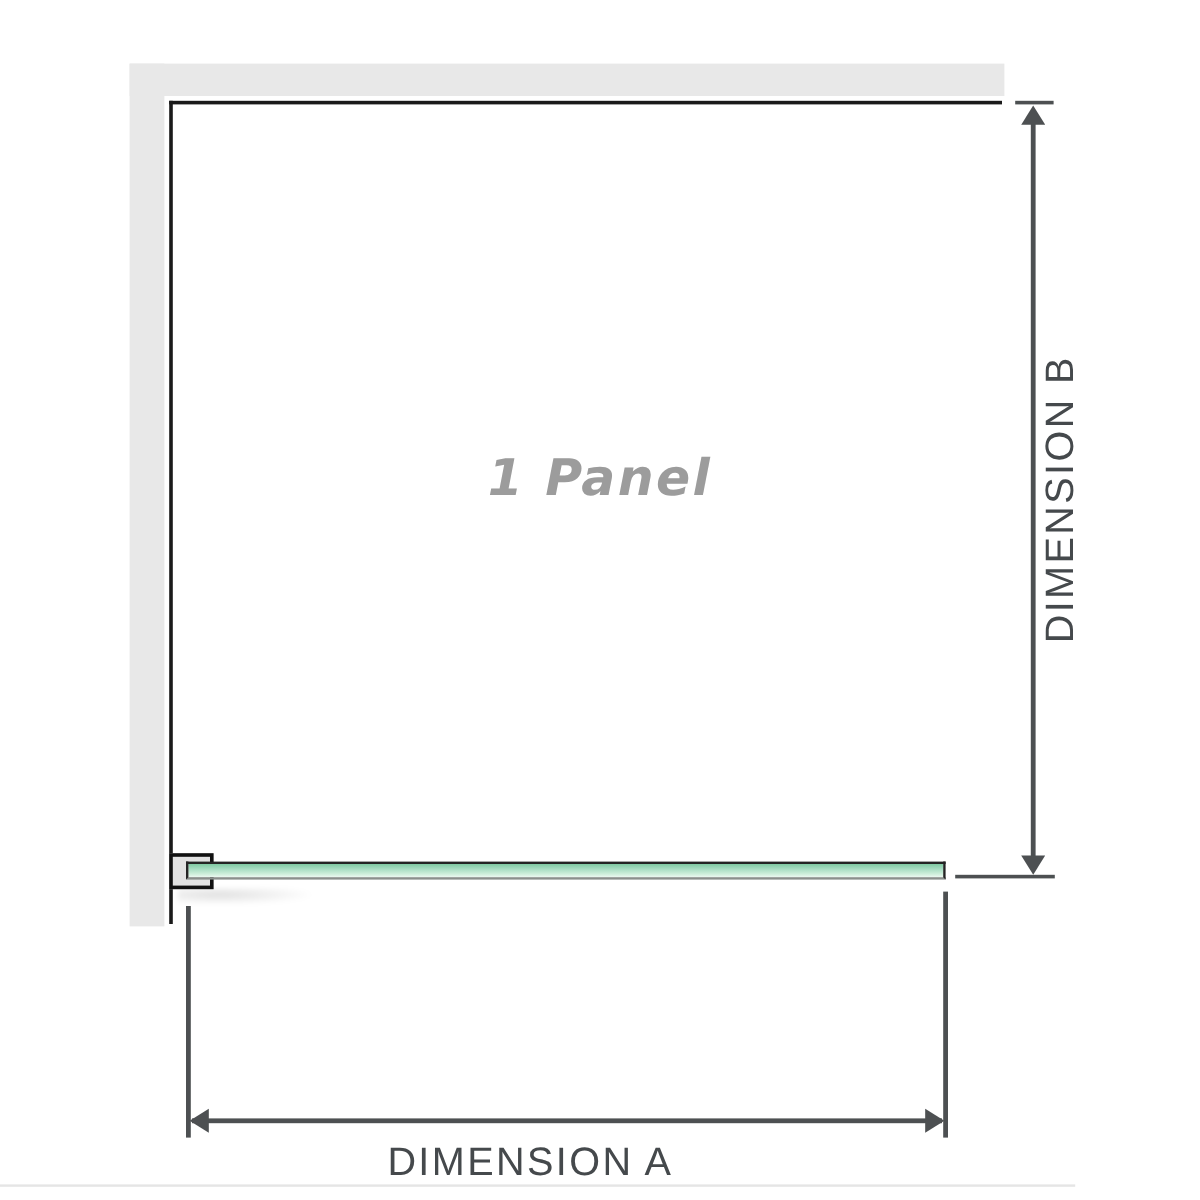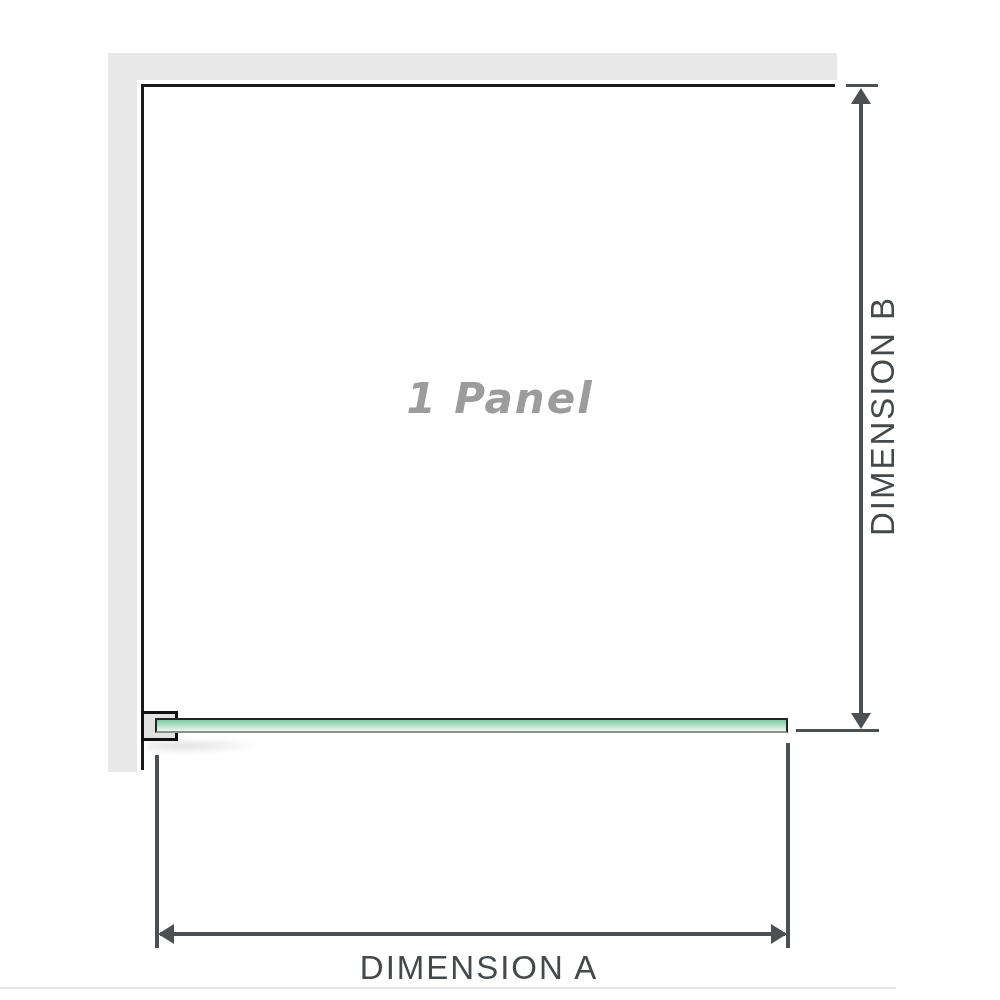--- a/index.html
+++ b/index.html
@@ -131,21 +131,21 @@
     border-bottom: 10px solid transparent;
     border-right: 16px solid var(--dim-line, #4d5052);
   }
   .arrow-right {
     left: 771px; top: 924px; width: 0; height: 0;
     border-top: 10px solid transparent;
     border-bottom: 10px solid transparent;
     border-left: 16px solid var(--dim-line, #4d5052);
   }
   .dima-label {
-    left: 479px; top: 968px;
+    left: 442px; top: 968px;
     transform: translate(-50%, -50%);
     font-size: 33px;
     letter-spacing: 2px;
     color: var(--dim-text, #45494c);
     white-space: nowrap;
   }
 
   
   .page-line {
     left: 0; top: 987px; width: 1000px; height: 2px;

